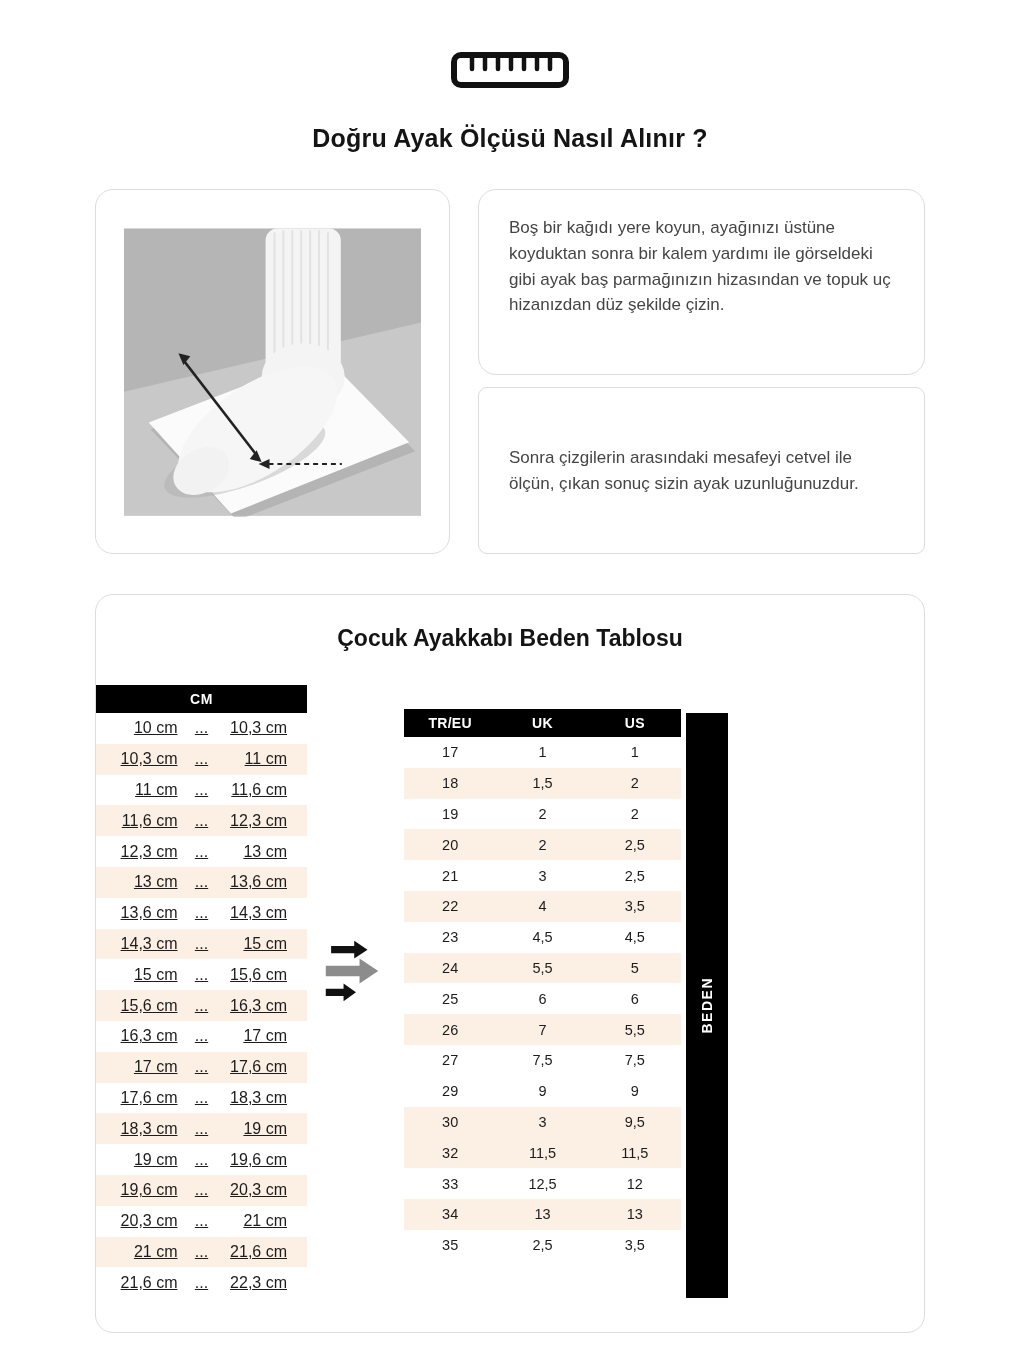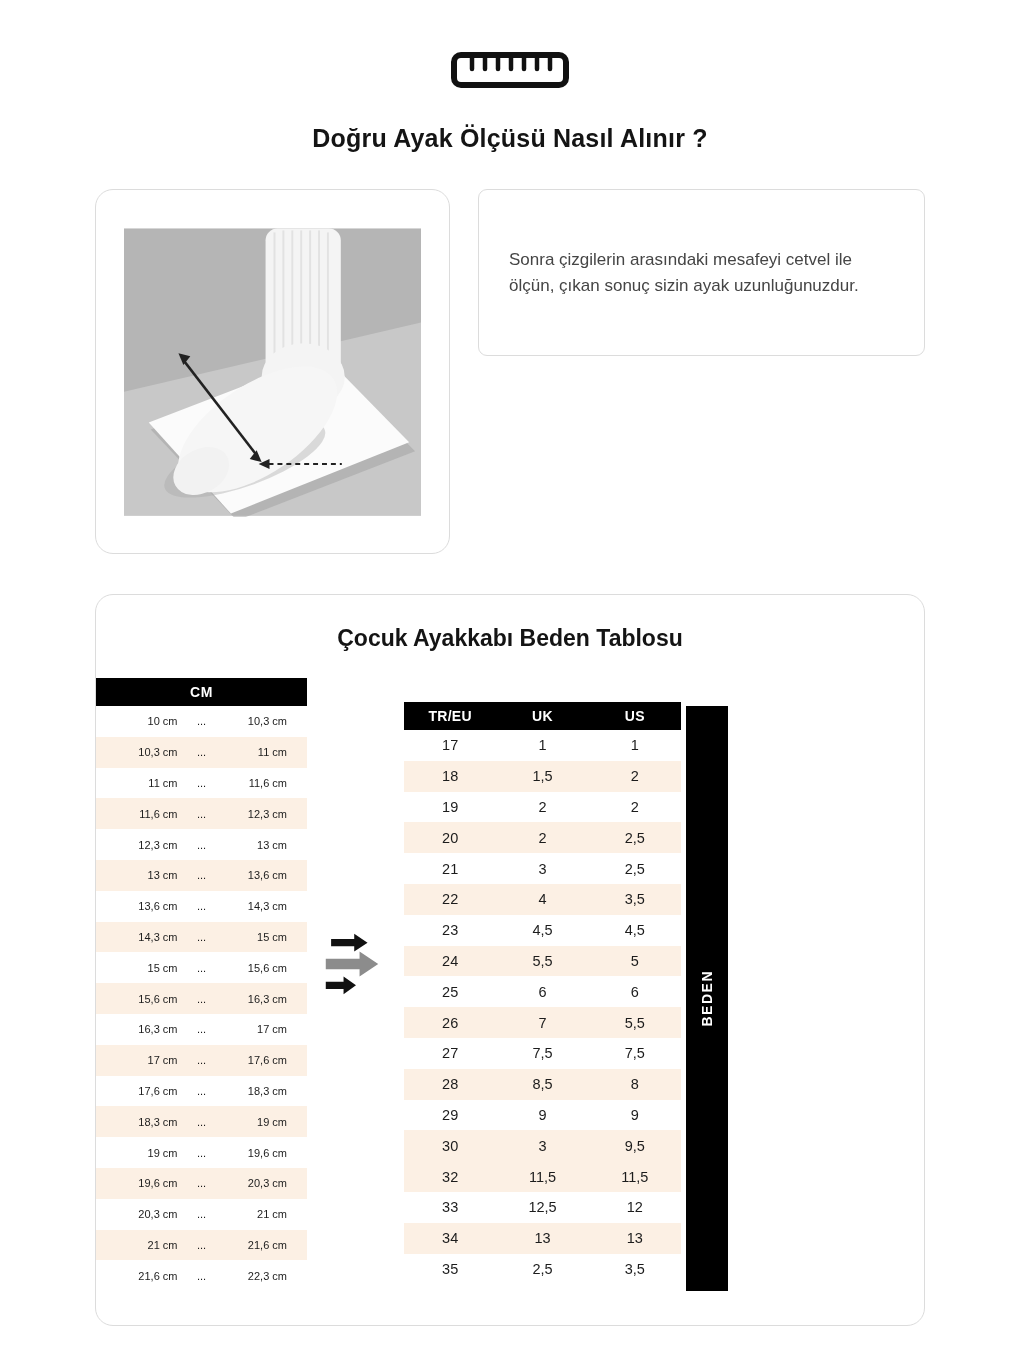--- a/index.html
+++ b/index.html
@@ -28,33 +28,33 @@
   .steps-col { flex: 1; display: flex; flex-direction: column; gap: 12px; }
   .step-box { padding: 25px 30px; }
   .step-box-1 { height: 186px; }
   .step-box-2 { height: 167px; display: flex; align-items: center; border-radius: 9px; }
   .step-text {
     margin: 0; font-size: 17px; line-height: 1.52; color: #454545;
   }
   
   .table-card { margin: 40px 95px 45px 95px; padding: 30px 0 34px; }
   .table-title {
-    margin: 0 0 26px; text-align: center;
+    margin: 0 0 33px; text-align: center;
     font-size: 23px; font-weight: 700; color: #141414;
   }
   .tables-row { display: flex; align-items: flex-start; }
   
   .cm-table { width: 211px; }
   .cm-header {
     background: var(--table-header-bg, #000); color: #fff; height: 28px; line-height: 28px;
     text-align: center; font-size: 14px; font-weight: 700; letter-spacing: .5px;
   }
   .cm-row {
     display: grid; grid-template-columns: 1fr 36px 1fr;
-    height: 30.8px; align-items: center; font-size: 11px; color: #1c1c1c;
+    height: 30.8px; align-items: center; font-size: 16px; color: #1c1c1c; text-decoration: underline;
   }
   .cm-row.alt { background: var(--row-alt, #fcf0e4); }
   .cm-row .c-from { text-align: right; padding-right: 6px; }
   .cm-row .c-sep  { text-align: center; color: #1c1c1c; }
   .cm-row .c-to   { text-align: right; padding-right: 20px; }
   
   .arrows-zone {
     width: 97px; display: flex; justify-content: center;
     margin-top: 252px;
   }
@@ -135,20 +135,23 @@
         <line x1="60" y1="133" x2="134" y2="229" stroke="#222" stroke-width="2.5"></line>
         <polygon points="55,126 67,129 60,138" fill="#222"></polygon>
         <polygon points="139,236 127,233 134,224" fill="#222"></polygon>
 
         <line x1="146" y1="238" x2="220" y2="238" stroke="#222" stroke-width="2" stroke-dasharray="5 4"></line>
         <polygon points="136,238 147,233 147,243" fill="#222"></polygon>
       </svg>
     </div>
 
     <div class="steps-col">
+      <div class="card step-box step-box-1">
+        <p class="step-text">Boş bir kağıdı yere koyun, ayağınızı üstüne koyduktan sonra bir kalem yardımı ile görseldeki gibi ayak baş parmağınızın hizasından ve topuk uç hizanızdan düz şekilde çizin.</p>
+      </div>
       <div class="card step-box step-box-2">
         <p class="step-text">Sonra çizgilerin arasındaki mesafeyi cetvel ile ölçün, çıkan sonuç sizin ayak uzunluğunuzdur.</p>
       </div>
     </div>
   </div>
 
   <div class="card table-card">
     <h2 class="table-title">Çocuk Ayakkabı Beden Tablosu</h2>
 
     <div class="tables-row">
@@ -317,25 +320,20 @@
             <div class="size-row alt">
               <span>26</span>
               <span>7</span>
               <span>5,5</span>
             </div>
             <div class="size-row">
               <span>27</span>
               <span>7,5</span>
               <span>7,5</span>
             </div>
-            <div class="size-row alt">
-              <span>28</span>
-              <span>8,5</span>
-              <span>8</span>
-            </div>
             <div class="size-row">
               <span>29</span>
               <span>9</span>
               <span>9</span>
             </div>
             <div class="size-row alt">
               <span>30</span>
               <span>3</span>
               <span>9,5</span>
             </div>

